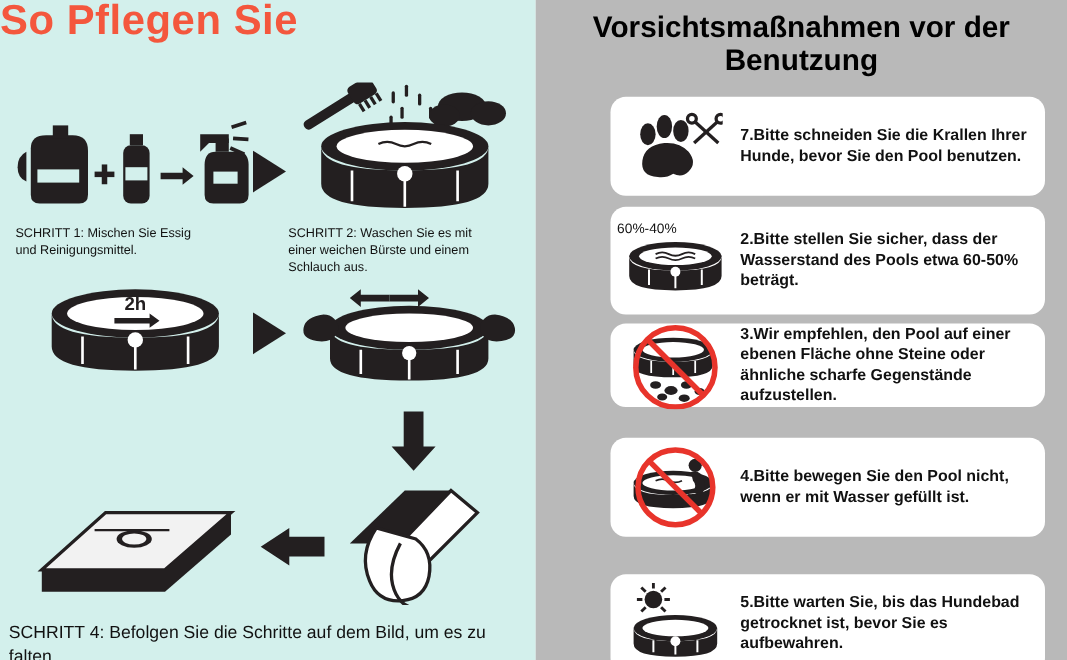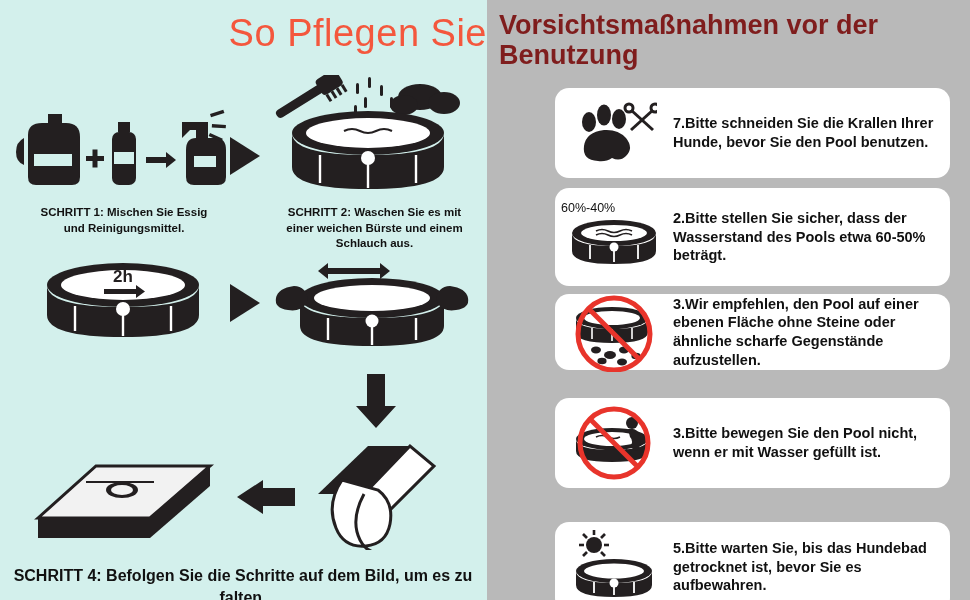--- a/index.html
+++ b/index.html
@@ -21,47 +21,47 @@
   }
   
   .left-panel {
     position: relative;
     width: 487px;
     height: 600px;
     background: #d3f0ec;
     box-sizing: border-box;
   }
   .left-title {
-    text-align: right;
+    text-align: left;
     color: #f4573d;
     font-size: 38px;
-    font-weight: normal;
+    font-weight: bold;
     letter-spacing: 0.5px;
-    padding-top: 14px;
+    padding-top: 0;
     line-height: 1.05;
   }
   .caption {
     position: absolute;
-    text-align: center;
+    text-align: left;
     font-size: 11.5px;
-    font-weight: bold;
+    font-weight: normal;
     color: #111111;
     line-height: 1.35;
   }
   
   .right-panel {
     position: relative;
     width: 483px;
     height: 600px;
     background: #b9b9b9;
     box-sizing: border-box;
   }
   .right-title {
-    text-align: left;
-    color: #7f1d1d;
+    text-align: center;
+    color: #000000;
     font-size: 27px;
     font-weight: bold;
     line-height: 1.12;
     padding-top: 10px;
     padding-left: 12px;
     padding-right: 12px;
   }
   .tip-card {
     position: absolute;
     left: 68px;
@@ -355,21 +355,21 @@
 
           <g fill="#231f20">
             <circle cx="66" cy="18" r="6"></circle>
             <path d="M62 24 q10 -2 12 8 q2 10 -4 14 l-6 -4 q4 -6 0 -10z"></path>
             <path d="M60 44 l-8 12 h5 l9 -10z"></path>
           </g>
           <circle cx="48" cy="38" r="34" fill="none" stroke="#e8342b" stroke-width="5"></circle>
           <line x1="24" y1="14" x2="72" y2="62" stroke="#e8342b" stroke-width="5"></line>
         </svg>
       </div>
-      <div class="tip-text">3.Bitte bewegen Sie den Pool nicht, wenn er mit Wasser gefüllt ist.</div>
+      <div class="tip-text">4.Bitte bewegen Sie den Pool nicht, wenn er mit Wasser gefüllt ist.</div>
     </div>
 
     <div class="tip-card" style="top:522px; height:90px;">
       <div class="tip-icon">
         <svg width="96" height="76" viewBox="0 0 96 76">
           <g fill="#231f20">
             <circle cx="28" cy="16" r="8"></circle>
             <g stroke="#231f20" stroke-width="2.6">
               <line x1="28" y1="1" x2="28" y2="6"></line>
               <line x1="13" y1="16" x2="18" y2="16"></line>

